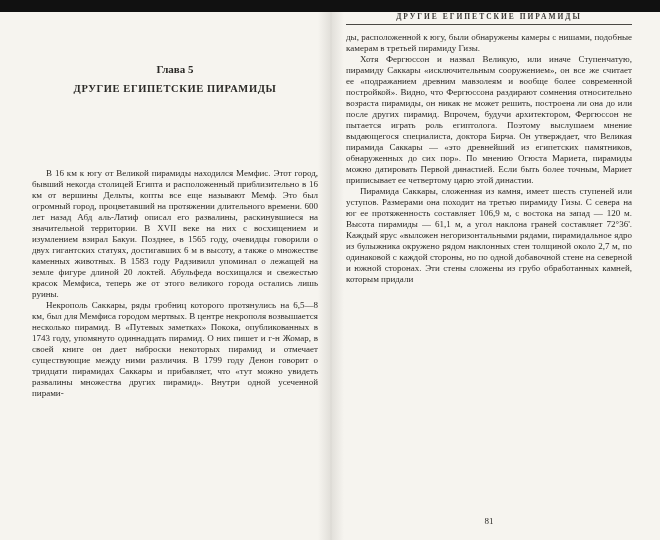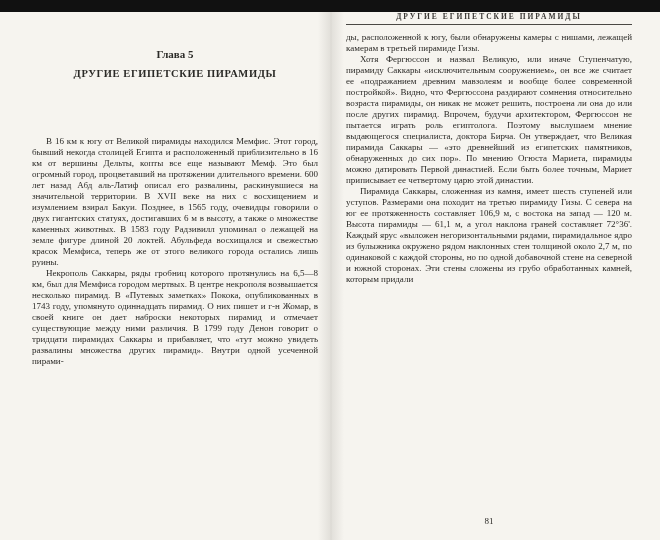--- a/index.html
+++ b/index.html
@@ -47,42 +47,42 @@
     font-size: 7.5px;
     font-weight: bold;
     letter-spacing: 2px;
     color: #3a3834;
     padding-bottom: 3px;
     border-bottom: 1px solid #4a4844;
     margin-bottom: 7px;
   }
 
   .chapter-block {
-    margin-top: 48px;
+    margin-top: 63px;
     text-align: center;
   }
   .chapter-label {
     font-size: 11px;
     font-weight: bold;
     margin-bottom: 8px;
   }
   .chapter-title {
     font-size: 10.5px;
     font-weight: bold;
     letter-spacing: 0.6px;
     margin-bottom: 0;
   }
 
   .body-text {
     font-size: 9px;
     line-height: 11px;
     text-align: justify;
     color: #2b2a27;
   }
-  .body-left { margin-top: 57px; }
+  .body-left { margin-top: 74px; }
   .body-right { margin-top: 0; }
 
   .body-text p {
     margin: 0;
     text-indent: 14px;
   }
   .body-text p.no-indent {
     text-indent: 0;
   }
 
@@ -110,20 +110,20 @@
     </div>
     <div class="body-text body-left">
       <p>В 16 км к югу от Великой пирамиды находился Мемфис. Этот город, бывший некогда столицей Египта и расположенный приблизительно в 16 км от вершины Дельты, копты все еще называют Мемф. Это был огромный город, процветавший на протяжении длительного времени. 600 лет назад Абд аль-Латиф описал его развалины, раскинувшиеся на значительной территории. В XVII веке на них с восхищением и изумлением взирал Бакуи. Позднее, в 1565 году, очевидцы говорили о двух гигантских статуях, достигавших 6 м в высоту, а также о множестве каменных животных. В 1583 году Радзивилл упоминал о лежащей на земле фигуре длиной 20 локтей. Абульфеда восхищался и свежестью красок Мемфиса, теперь же от этого великого города остались лишь руины.</p>
       <p>Некрополь Саккары, ряды гробниц которого протянулись на 6,5—8 км, был для Мемфиса городом мертвых. В центре некрополя возвышается несколько пирамид. В «Путевых заметках» Покока, опубликованных в 1743 году, упомянуто одиннадцать пирамид. О них пишет и г-н Жомар, в своей книге он дает наброски некоторых пирамид и отмечает существующие между ними различия. В 1799 году Денон говорит о тридцати пирамидах Саккары и прибавляет, что «тут можно увидеть развалины множества других пирамид». Внутри одной усеченной пирами-</p>
     </div>
   </div>
 
   <div class="page page-right">
     <div class="running-header">ДРУГИЕ ЕГИПЕТСКИЕ ПИРАМИДЫ</div>
     <div class="body-text body-right">
-      <p class="no-indent">ды, расположенной к югу, были обнаружены камеры с нишами, лежащей камерам в третьей пирамиде Гизы.</p>
+      <p class="no-indent">ды, расположенной к югу, были обнаружены камеры с нишами, подобные камерам в третьей пирамиду Гизы.</p>
       <p>Хотя Фергюссон и назвал Великую, или иначе Ступенчатую, пирамиду Саккары «исключительным сооружением», он все же считает ее «подражанием древним мавзолеям и вообще более современной постройкой». Видно, что Фергюссона раздирают сомнения относительно возраста пирамиды, он никак не может решить, построена ли она до или после других пирамид. Впрочем, будучи архитектором, Фергюссон не пытается играть роль египтолога. Поэтому выслушаем мнение выдающегося специалиста, доктора Бирча. Он утверждает, что Великая пирамида Саккары — «это древнейший из египетских памятников, обнаруженных до сих пор». По мнению Огюста Мариета, пирамиды можно датировать Первой династией. Если быть более точным, Мариет приписывает ее четвертому царю этой династии.</p>
       <p>Пирамида Саккары, сложенная из камня, имеет шесть ступеней или уступов. Размерами она походит на третью пирамиду Гизы. С севера на юг ее протяженность составляет 106,9 м, с востока на запад — 120 м. Высота пирамиды — 61,1 м, а угол наклона граней составляет 72°36'. Каждый ярус «выложен негоризонтальными рядами, пирамидальное ядро из булыжника окружено рядом наклонных стен толщиной около 2,7 м, по одинаковой с каждой стороны, но по одной добавочной стене на северной и южной сторонах. Эти стены сложены из грубо обработанных камней, которым придали</p>
     </div>
     <div class="page-number">81</div>
   </div>
 
 </div>
 
 </body></html>

